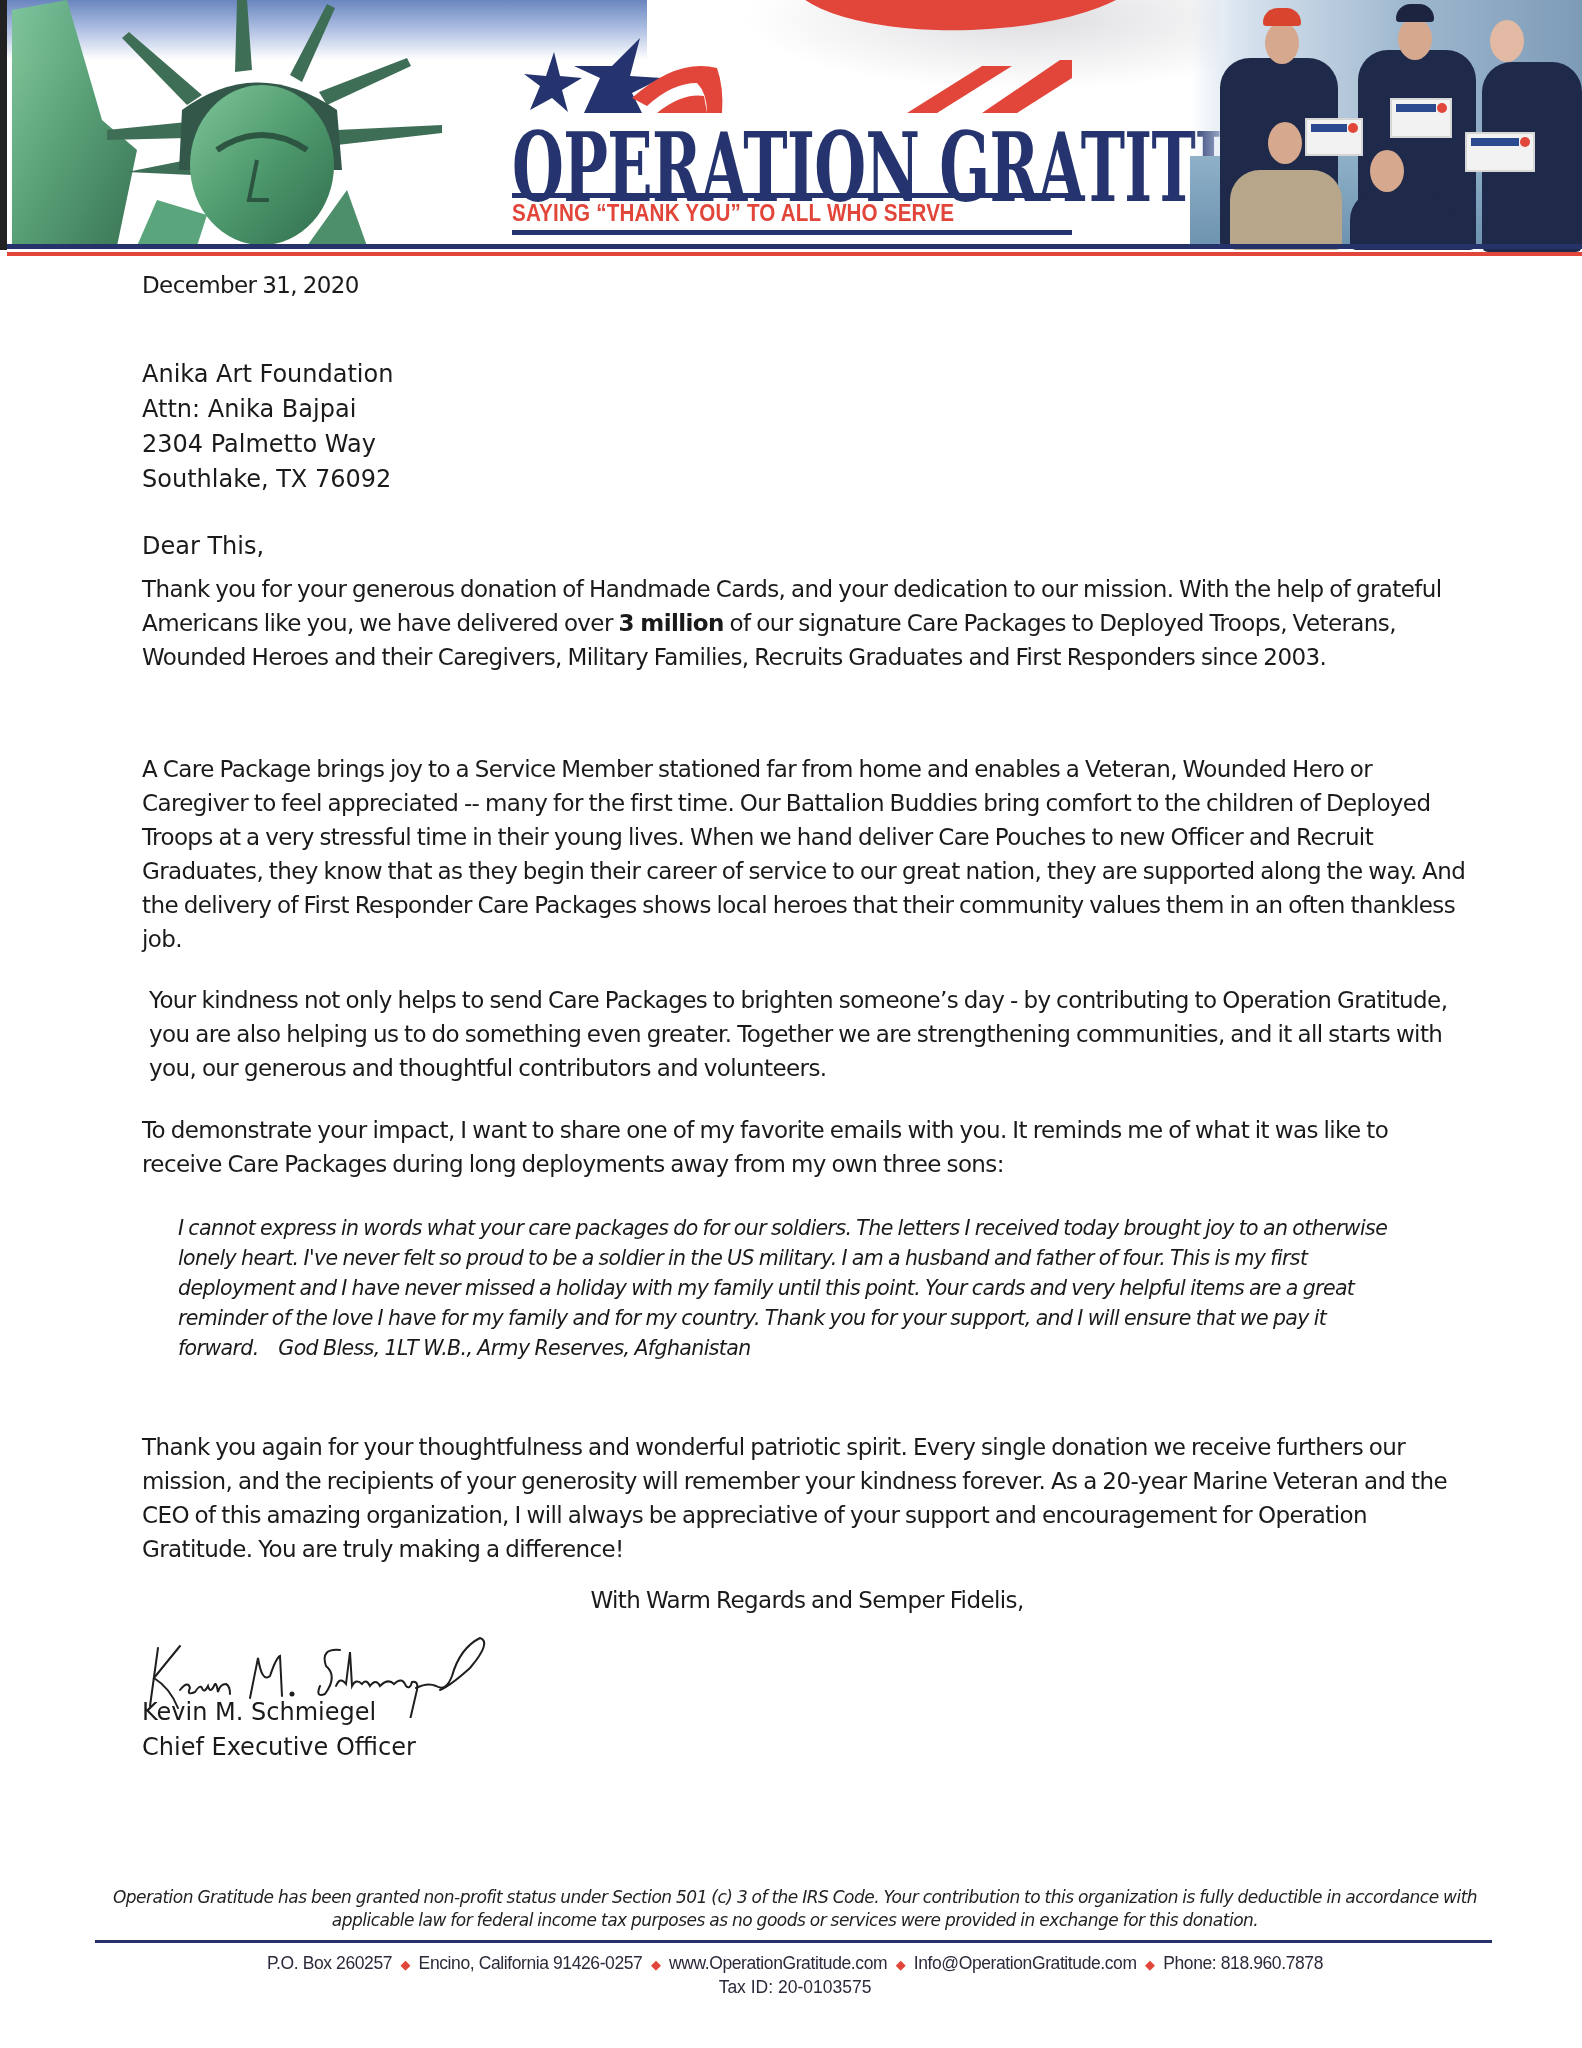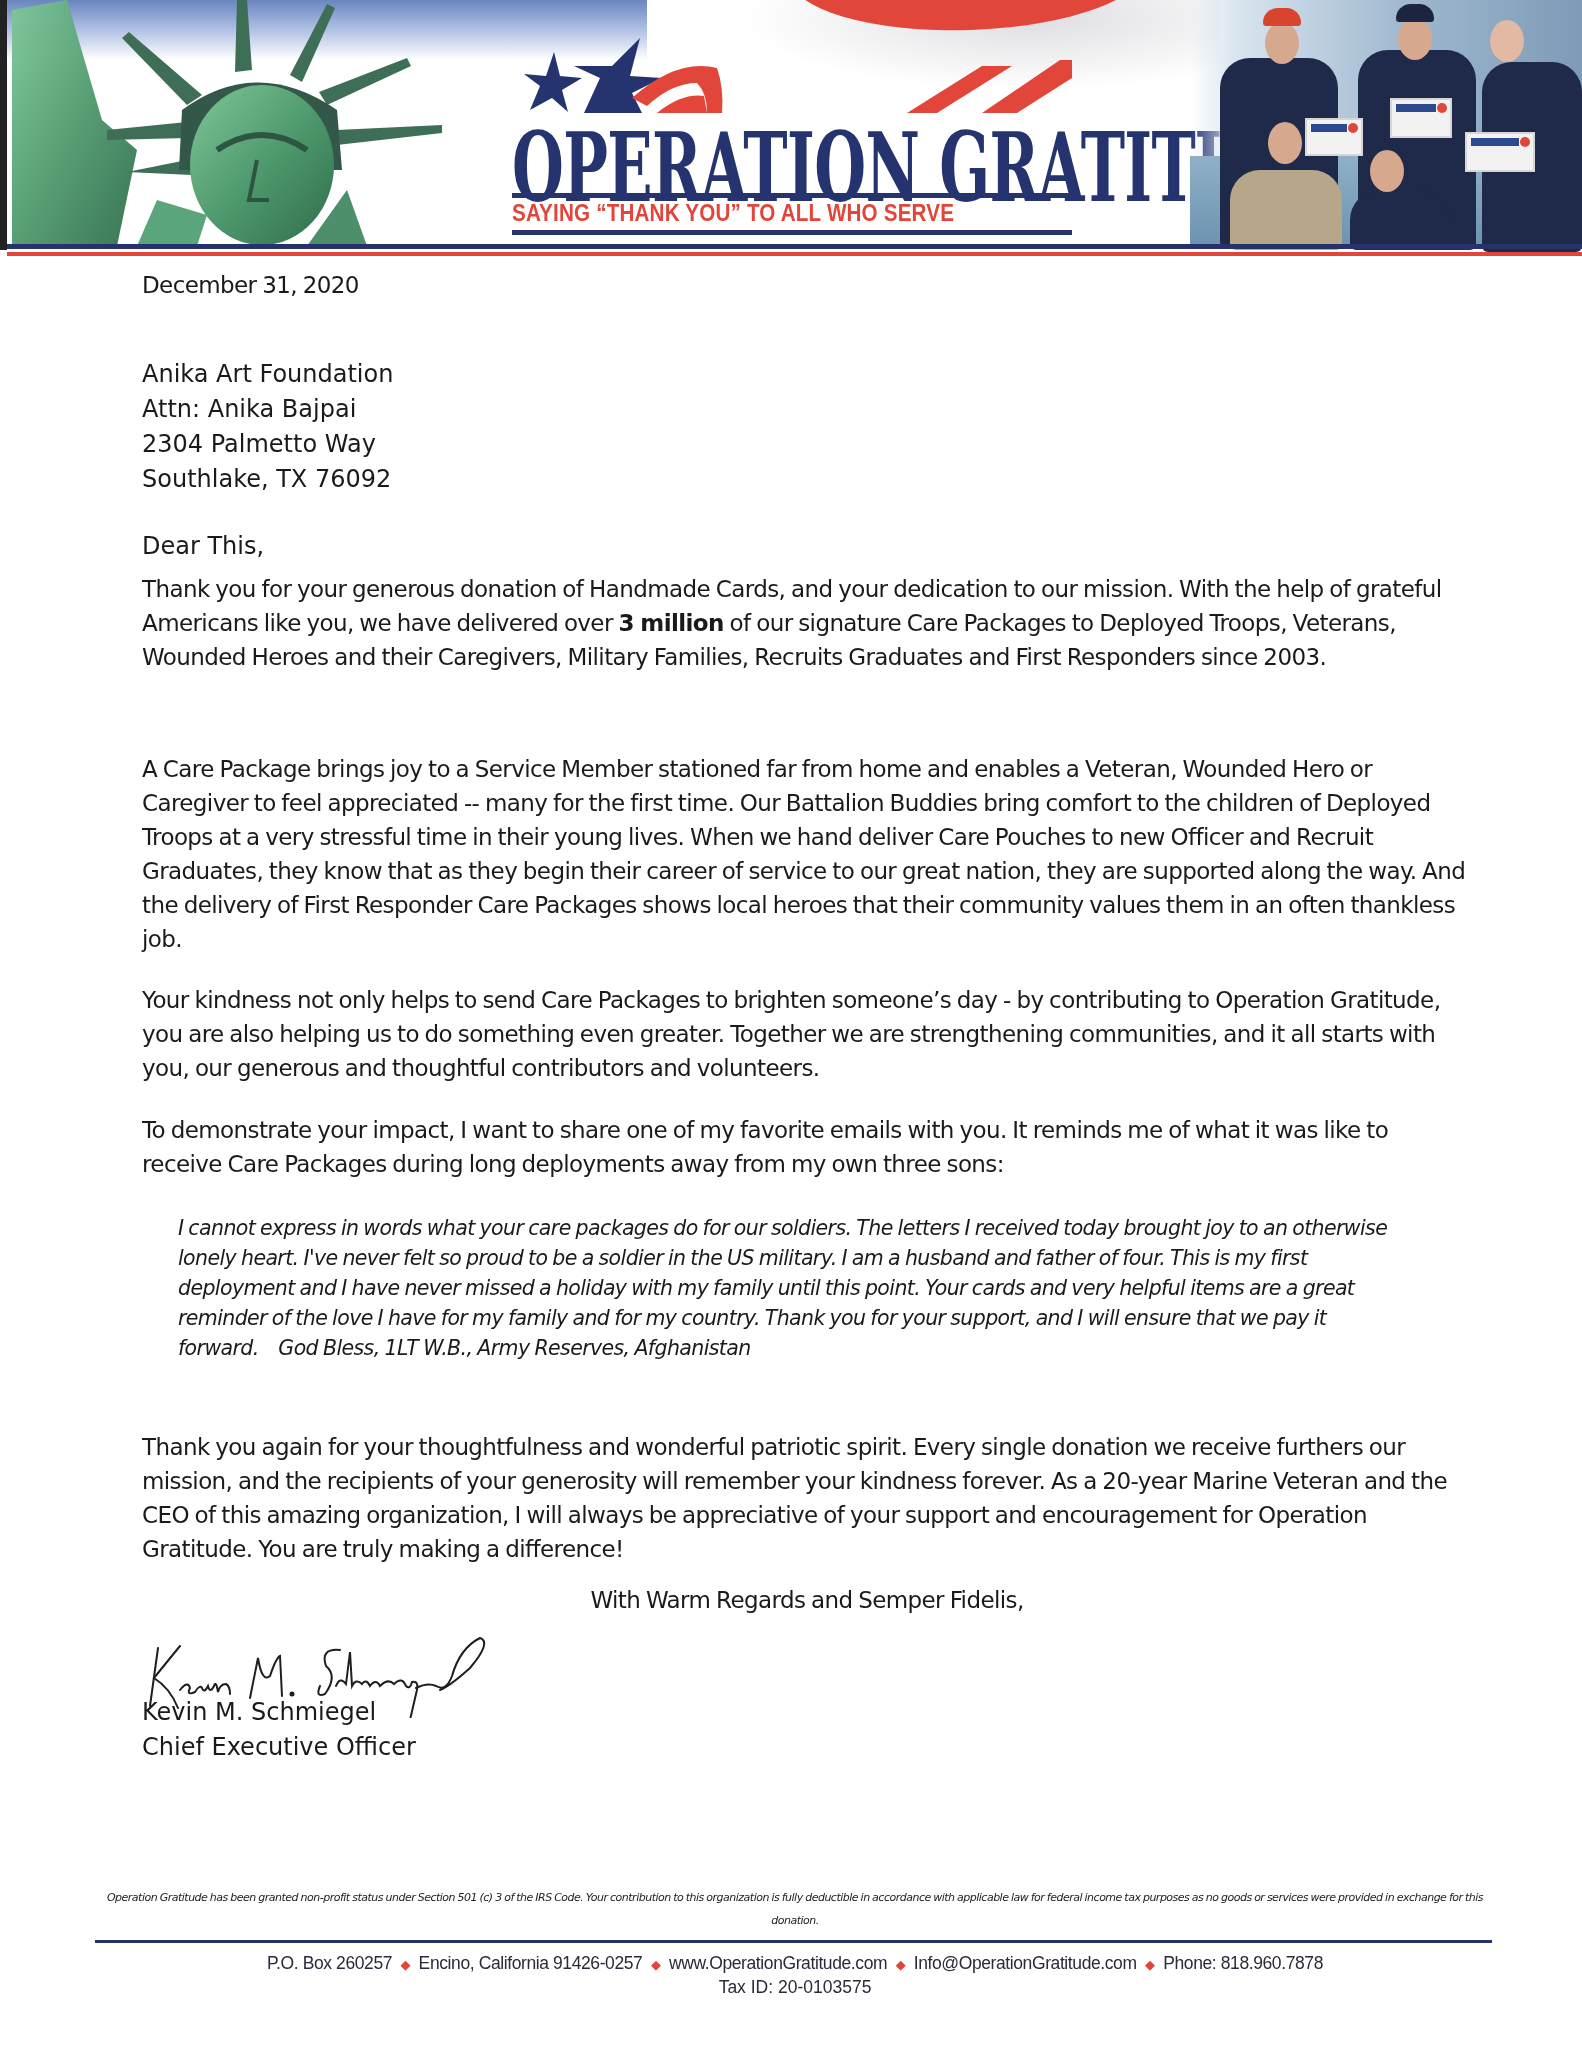--- a/index.html
+++ b/index.html
@@ -37,33 +37,33 @@
 
   .hdr-rule-navy { position: absolute; left: 7px; top: 244px; width: 1575px; height: 5px; background: #26336a; }
   .hdr-rule-red { position: absolute; left: 7px; top: 252px; width: 1575px; height: 4px; background: #e2463a; }
   .date { position: absolute; left: 142px; top: 268px; font-size: 24px; }
   .address { position: absolute; left: 142px; top: 357px; font-size: 24px; line-height: 35px; }
   .salutation { position: absolute; left: 142px; top: 532px; font-size: 24px; }
 
   .para { position: absolute; left: 142px; width: 1330px; font-size: 23px; line-height: 34px; letter-spacing: -0.6px; word-spacing: -1px; }
   .p1 { top: 572px; }
   .p2 { top: 752px; }
-  .p3 { top: 983px; }
+  .p3 { top: 983px; margin-left: 7px; }
   .p4 { top: 1113px; }
   .quote { position: absolute; left: 178px; top: 1213px; width: 1230px; font-style: italic;
     font-size: 20.5px; line-height: 30px; letter-spacing: -0.6px; word-spacing: -1px; }
   .p5 { top: 1430px; }
   .closing { top: 1583px; text-align: center; }
 
   .signature-svg { position: absolute; left: 140px; top: 1628px; width: 400px; height: 90px; }
   .sig-block { position: absolute; left: 142px; top: 1695px; font-size: 24px; line-height: 35px; }
 
   
   .footer-note { position: absolute; left: 100px; top: 1886px; width: 1390px; text-align: center;
-    font-style: italic; font-size: 11px; line-height: 23px; letter-spacing: -0.5px; word-spacing: -0.5px; color: #222; }
+    font-style: italic; font-size: 17px; line-height: 23px; letter-spacing: -0.5px; word-spacing: -0.5px; color: #222; }
   .footer-rule { position: absolute; left: 95px; top: 1940px; width: 1397px; height: 3px; background: #26336a; }
   .footer-contact { position: absolute; left: 100px; top: 1951px; width: 1390px; text-align: center;
     font-family: "Liberation Sans", sans-serif; font-size: 17.5px; line-height: 24px; color: #2a2a3a; letter-spacing: -0.4px; }
   .footer-contact .sep { color: #e2463a; font-size: 13px; padding: 0 4px; }
   .footer-taxid { position: absolute; left: 100px; top: 1975px; width: 1390px; text-align: center;
     font-family: "Liberation Sans", sans-serif; font-size: 17.5px; line-height: 24px; color: #2a2a3a; }
   b { font-weight: bold; }
 </style>
 </head>
 <body>

